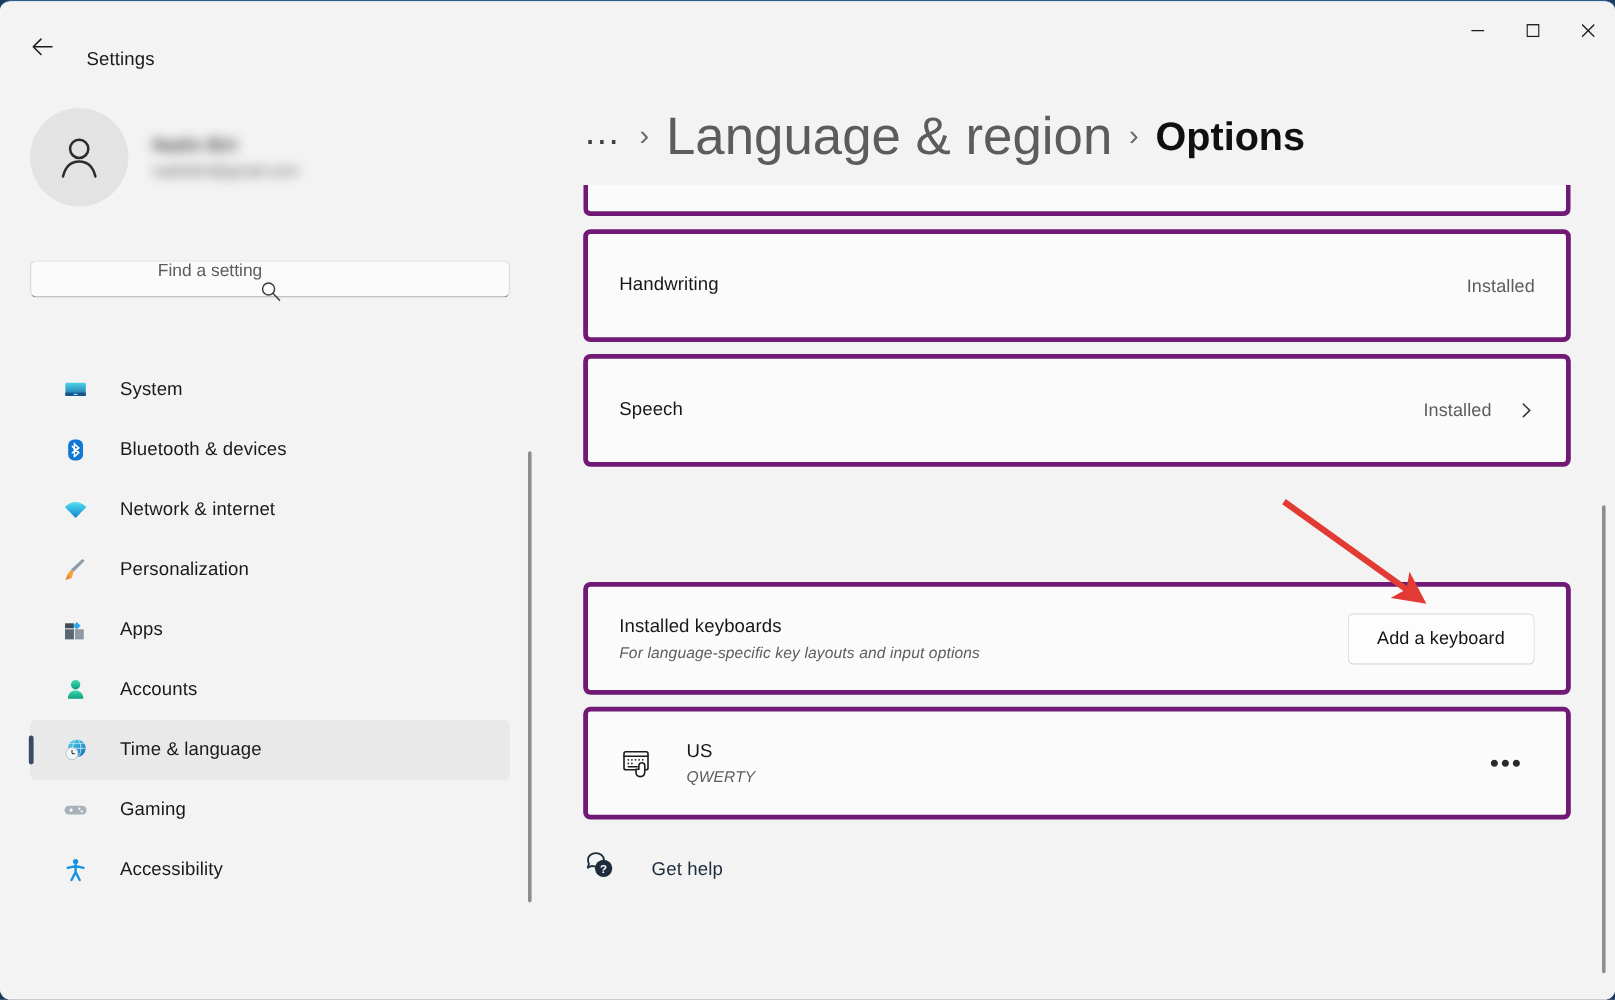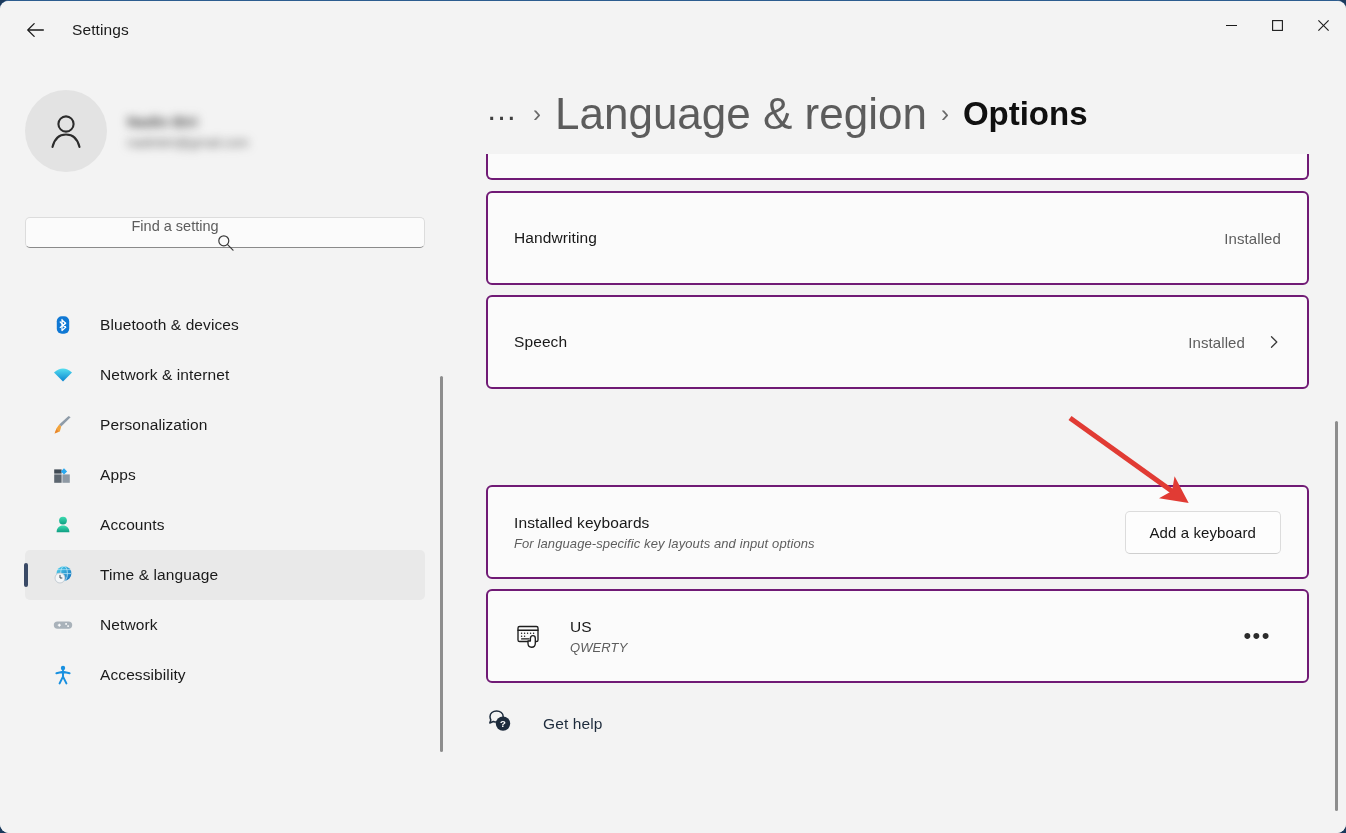--- a/index.html
+++ b/index.html
@@ -24,21 +24,21 @@
   }
 
   
   #titlebar {
     position: absolute;
     left: 0; top: 0;
     width: 1346px;
     height: 58px;
     background: #f3f3f3;
     display: flex;
-    align-items: center;
+    align-items: flex-end;
   }
   #back-btn {
     width: 40px; height: 40px;
     margin-left: 16px;
     display: flex; align-items: center; justify-content: center;
     border-radius: 5px;
     cursor: pointer;
   }
   #app-title {
     margin-left: 16px;
@@ -215,21 +215,21 @@
     left: 0; top: 95px;
     width: 896px;
     height: 680px;
   }
 
   .card {
     position: absolute;
     left: 36px;
     width: 823px;
     background: #fbfbfb;
-    border: 2px solid #701a75;
+    border: 4px solid #701a75;
     border-radius: 6px;
   }
 
   #card-partial {
     top: 0;
     height: 26px;
     border-radius: 0 0 6px 6px;
     border-top: none;
   }
   #card-handwriting { top: 37px; height: 94px; }
@@ -399,20 +399,36 @@
       <span id="search-icon-wrap">
         <svg width="17" height="17" viewBox="0 0 17 17" fill="none" stroke="currentColor" stroke-width="1.2">
           <circle cx="6.8" cy="6.8" r="5"></circle>
           <line x1="10.6" y1="10.6" x2="16" y2="16.2" stroke-linecap="round"></line>
         </svg>
       </span>
     </div>
 
     <div id="nav">
 
+      <div class="nav-item">
+        <span class="nav-icon">
+          <svg width="20" height="20" viewBox="0 0 20 20">
+            <defs>
+                <linearGradient id="gMon" x1="0" y1="0" x2="0" y2="1">
+              <stop offset="0%" stop-color="#4fd1e8"></stop>
+                  <stop offset="100%" stop-color="#1b6fa8"></stop>
+            </linearGradient>
+              </defs>
+            <rect x="1.5" y="4" width="17" height="11" rx="1.2" fill="url(#gMon)"></rect>
+            <rect x="1.5" y="12.2" width="17" height="2.8" rx="0" fill="#14558a"></rect>
+            <rect x="8.2" y="13.2" width="3.6" height="0.9" rx="0.4" fill="#9fdcf2"></rect>
+          </svg>
+        </span>
+        <span class="nav-label">System</span>
+      </div>
 
       <div class="nav-item">
         <span class="nav-icon">
           <svg width="20" height="20" viewBox="0 0 20 20">
             <rect x="3.8" y="1.2" width="12.4" height="17.6" rx="5" fill="#0f78d4"></rect>
             <path d="M9 5 L12.6 8.2 L9 11.4 L9 4.4 L9 15.6 L12.6 12.2 L9 9" fill="none" stroke="#fff" stroke-width="1.25" stroke-linejoin="round" stroke-linecap="round"></path>
             <path d="M7.2 7 L12.6 12.2 M7.2 12.4 L12.6 8.2" stroke="#fff" stroke-width="1.25" stroke-linecap="round"></path>
           </svg>
         </span>
         <span class="nav-label">Bluetooth &amp; devices</span>
@@ -496,21 +512,21 @@
       <div class="nav-item">
         <span class="nav-icon">
           <svg width="20" height="20" viewBox="0 0 20 20">
             <rect x="0.8" y="6.4" width="18.4" height="7.4" rx="3.7" fill="#a9b2ba"></rect>
             <line x1="5.2" y1="10.1" x2="7.4" y2="10.1" stroke="#fff" stroke-width="1.1" stroke-linecap="round"></line>
             <line x1="6.3" y1="9" x2="6.3" y2="11.2" stroke="#fff" stroke-width="1.1" stroke-linecap="round"></line>
             <circle cx="13.1" cy="8.9" r="0.95" fill="#fff"></circle>
             <circle cx="15.1" cy="11.1" r="0.95" fill="#fff"></circle>
           </svg>
         </span>
-        <span class="nav-label">Network</span>
+        <span class="nav-label">Gaming</span>
       </div>
 
       <div class="nav-item">
         <span class="nav-icon">
           <svg width="20" height="20" viewBox="0 0 20 20">
             <circle cx="10" cy="3" r="2.2" fill="#1890e0"></circle>
             <path d="M10 5.8 L10 11.6 M10 6.8 L3.4 8.2 M10 6.8 L16.6 8.2 M10 11.6 L6.6 18.4 M10 11.6 L13.4 18.4" stroke="#1890e0" stroke-width="2" stroke-linecap="round" fill="none"></path>
           </svg>
         </span>
         <span class="nav-label">Accessibility</span>

